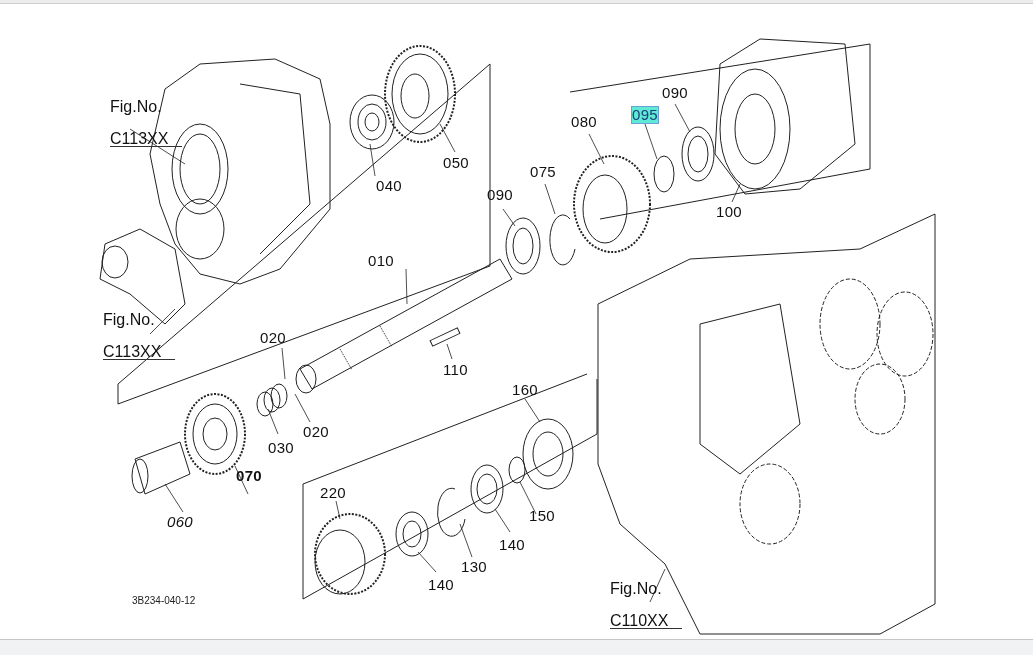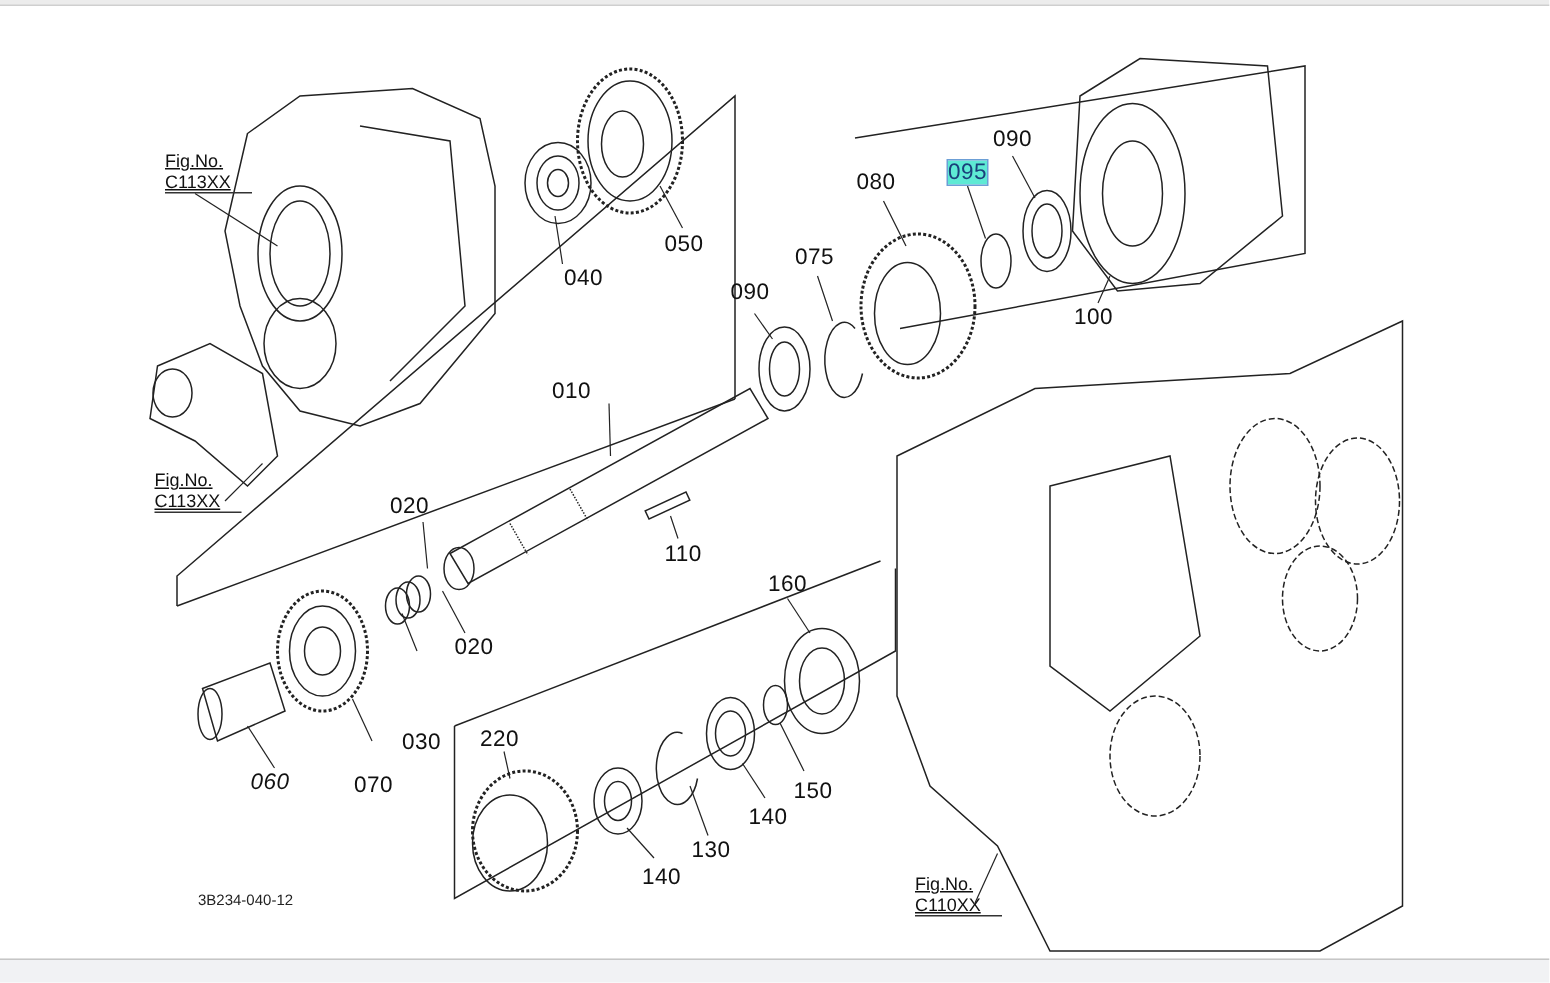--- a/index.html
+++ b/index.html
@@ -3,22 +3,22 @@
 <meta charset="utf-8">
 <style>
   html,body{margin:0;padding:0;}
   body{width:1033px;height:655px;overflow:hidden;background:#ffffff;font-family:"Liberation Sans",sans-serif;position:relative;}
   .topbar{position:absolute;left:0;top:0;width:1033px;height:3px;background:#ececec;border-bottom:1px solid #cfcfcf;}
   .bottombar{position:absolute;left:0;top:639px;width:1033px;height:16px;background:#f1f2f4;border-top:1px solid #c6c6c6;}
   .canvas{position:absolute;left:0;top:4px;width:1033px;height:635px;}
   svg{position:absolute;left:0;top:0;}
   .callout{position:absolute;font-size:15px;color:#111;line-height:16px;cursor:pointer;letter-spacing:0.3px;}
   .callout.sel{background:#5eead4;outline:1px solid #6c9fd6;color:#1a3f7a;}
-  .fig{position:absolute;font-size:12px;color:#111;line-height:14px;cursor:pointer;text-decoration:underline;}
-  .fig .code{display:block;border-bottom:1px solid #333;padding-right:14px;}
+  .fig{position:absolute;font-size:16px;color:#111;line-height:14px;cursor:pointer;}
+  .fig .code{display:block;border-bottom:1px solid #333;padding-right:14px;margin-top:18px;}
   .drawno{position:absolute;font-size:10px;color:#222;}
 </style>
 </head>
 <body>
 
 <div class="topbar"></div>
 
 <div class="canvas">
   <svg width="1033" height="635" viewBox="0 0 1033 635">
     <g fill="none" stroke="#222" stroke-width="1">
@@ -160,35 +160,35 @@
     <span class="code">C113XX</span>
   </div>
   <div class="fig" style="left:610px;top:578px;">
     <span>Fig.No.</span>
     <span class="code">C110XX</span>
   </div>
 
   <span class="callout" style="left:368px;top:249px;">010</span>
   <span class="callout" style="left:260px;top:326px;">020</span>
   <span class="callout" style="left:303px;top:420px;">020</span>
-  <span class="callout" style="left:268px;top:436px;margin-top:47px;">030</span>
+  <span class="callout" style="left:268px;top:436px;">030</span>
   <span class="callout" style="left:376px;top:174px;">040</span>
   <span class="callout" style="left:443px;top:151px;">050</span>
   <span class="callout" style="left:167px;top:510px;font-style:italic;">060</span>
-  <span class="callout" style="left:236px;top:512px;">070</span>
+  <span class="callout" style="left:236px;top:464px;font-weight:bold;">070</span>
   <span class="callout" style="left:530px;top:160px;">075</span>
   <span class="callout" style="left:571px;top:110px;">080</span>
   <span class="callout" style="left:487px;top:183px;">090</span>
   <span class="callout" style="left:662px;top:81px;">090</span>
   <span class="callout sel" style="left:632px;top:103px;">095</span>
   <span class="callout" style="left:716px;top:200px;">100</span>
   <span class="callout" style="left:443px;top:358px;">110</span>
   <span class="callout" style="left:320px;top:481px;">220</span>
   <span class="callout" style="left:461px;top:555px;">130</span>
   <span class="callout" style="left:428px;top:573px;">140</span>
   <span class="callout" style="left:499px;top:533px;">140</span>
-  <span class="callout" style="left:529px;top:516px;text-align:center;">150</span>
+  <span class="callout" style="left:529px;top:504px;text-align:center;">150</span>
   <span class="callout" style="left:512px;top:378px;">160</span>
 
   <span class="drawno" style="left:132px;top:591px;">3B234-040-12</span>
 </div>
 
 <div class="bottombar"></div>
 
 </body></html>

